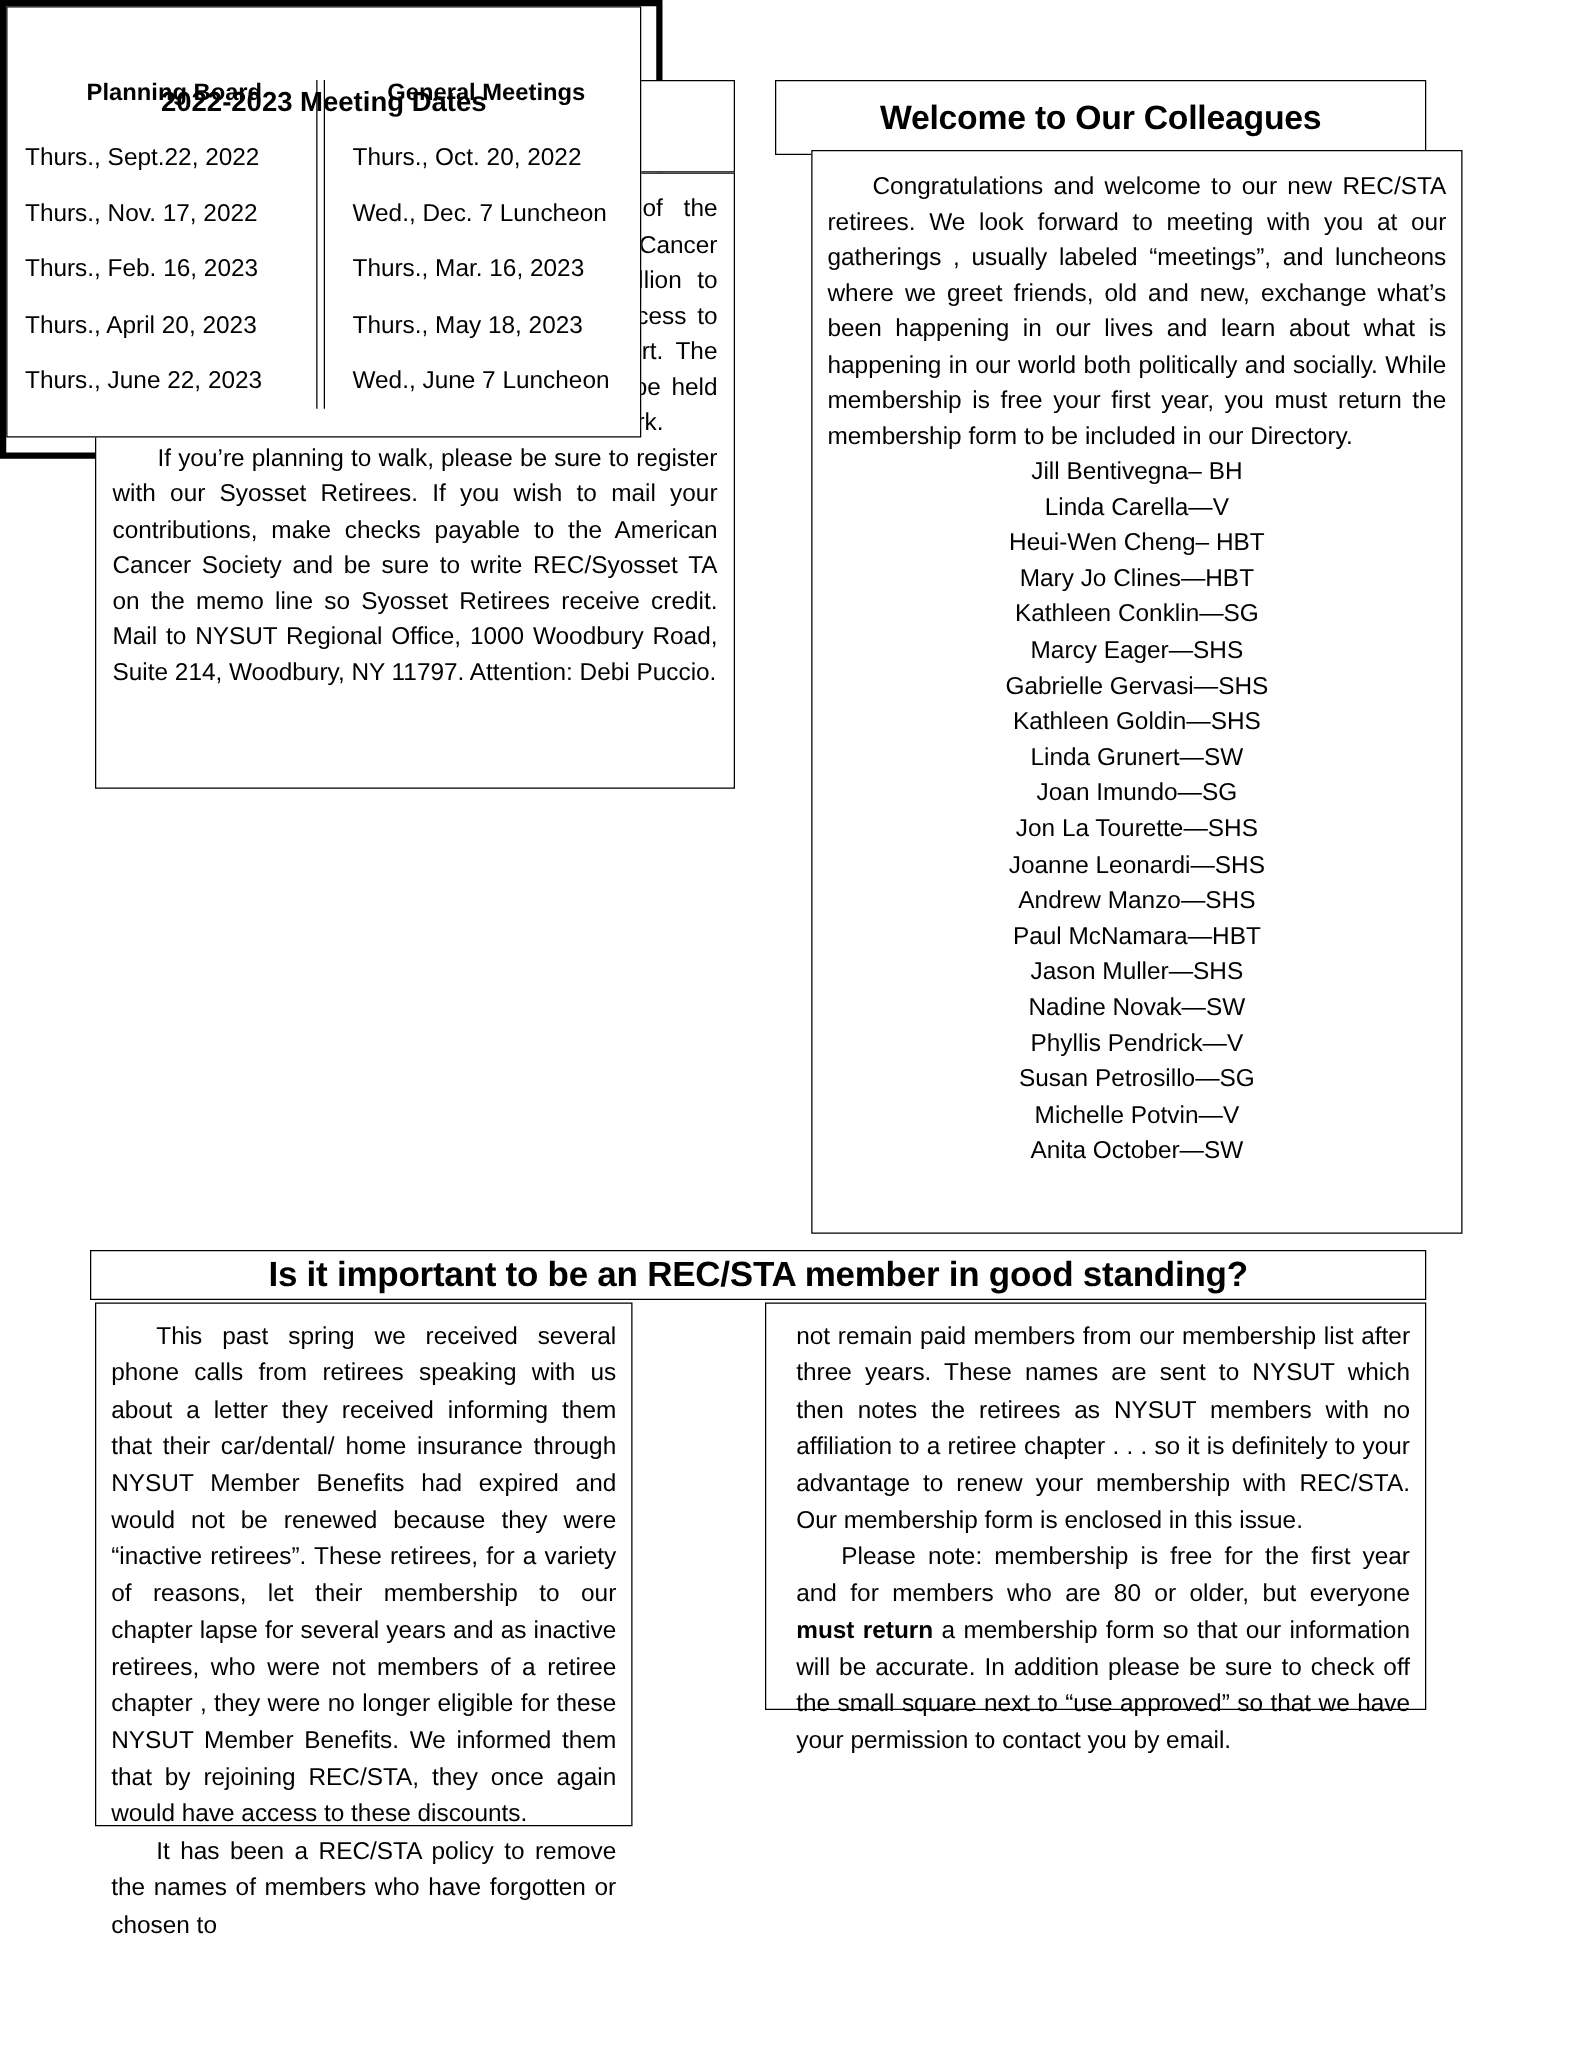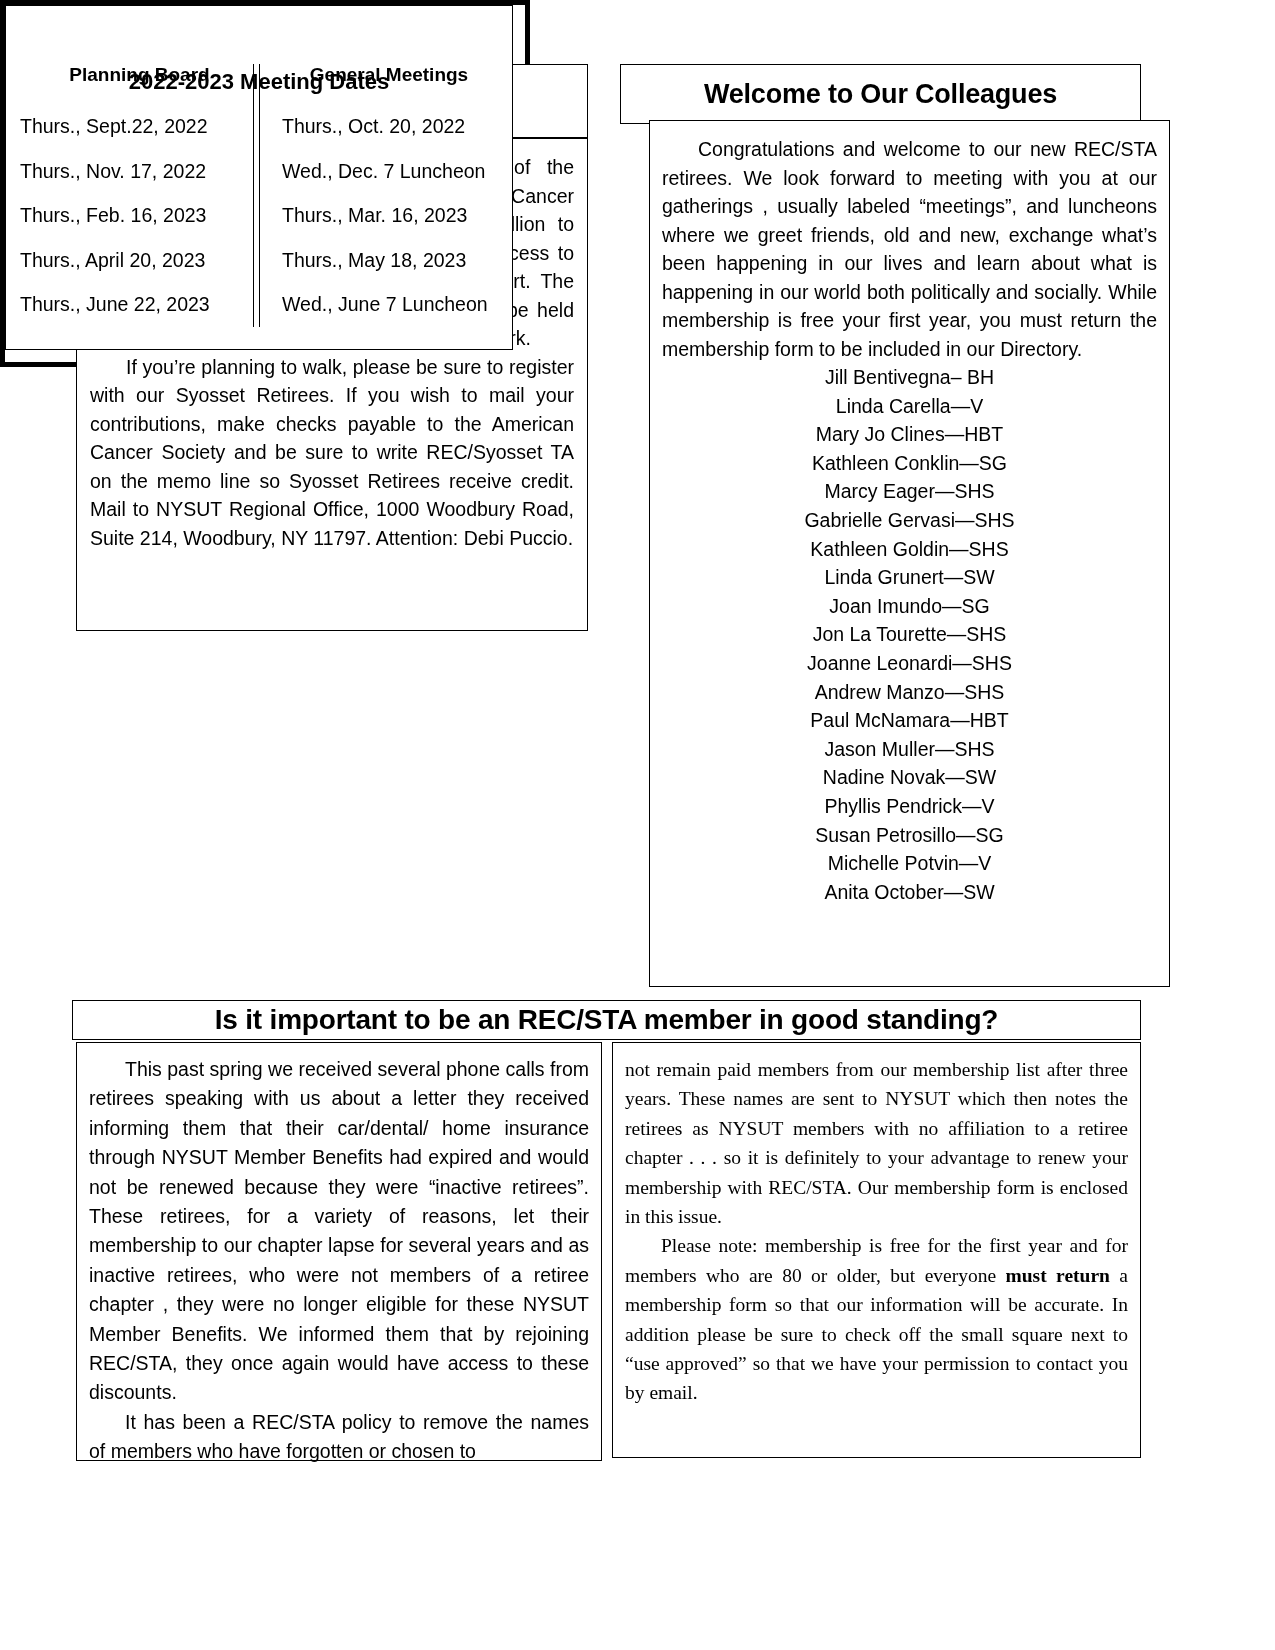--- a/index.html
+++ b/index.html
@@ -176,31 +176,30 @@
   #question-header {
     left: 72px;
     top: 1000px;
     width: 1069px;
     height: 40px;
     font-size: 28px;
   }
   #bottom-left {
     left: 76px;
     top: 1042px;
-    width: 526px;
+    width: 430px;
     height: 419px;
     padding: 12px 12px 0 12px;
   }
   #bottom-right {
     left: 612px;
     top: 1042px;
     width: 529px;
-    height: 416px;
-    padding: 12px 12px 0 12px;
-    font-family: Liberation Serif, serif;
+    height: 326px;
+    padding: 12px 12px 0 24px;
   }
   #bottom-right .body-text,
   #bottom-left .body-text {
     font-size: 19.5px;
     line-height: 29.4px;
   }
   b.bold-inline { font-weight: bold; }
 
   sup { font-size: 0.62em; vertical-align: super; line-height: 0; }
 </style>
@@ -249,20 +248,21 @@
     <span class="hdr-line">Welcome to Our Colleagues</span>
   </div>
 
   <div class="box" id="welcome-body">
     <div class="body-text">
       <p>Congratulations and welcome to our new  REC/STA retirees. We look forward to meeting with you at our gatherings , usually labeled “meetings”, and luncheons where we greet friends, old and new, exchange what’s been happening in our lives and learn about what is happening in our world both politically and socially. While membership is free your first year, you must return the membership form to be included in our Directory.</p>
     </div>
     <ul class="name-list">
       <li>Jill Bentivegna– BH</li>
       <li>Linda Carella—V</li>
+      <li>Heui-Wen Cheng– HBT</li>
       <li>Mary Jo Clines—HBT</li>
       <li>Kathleen Conklin—SG</li>
       <li>Marcy Eager—SHS</li>
       <li>Gabrielle Gervasi—SHS</li>
       <li>Kathleen Goldin—SHS</li>
       <li>Linda Grunert—SW</li>
       <li>Joan Imundo—SG</li>
       <li>Jon La Tourette—SHS</li>
       <li>Joanne Leonardi—SHS</li>
       <li>Andrew Manzo—SHS</li>

